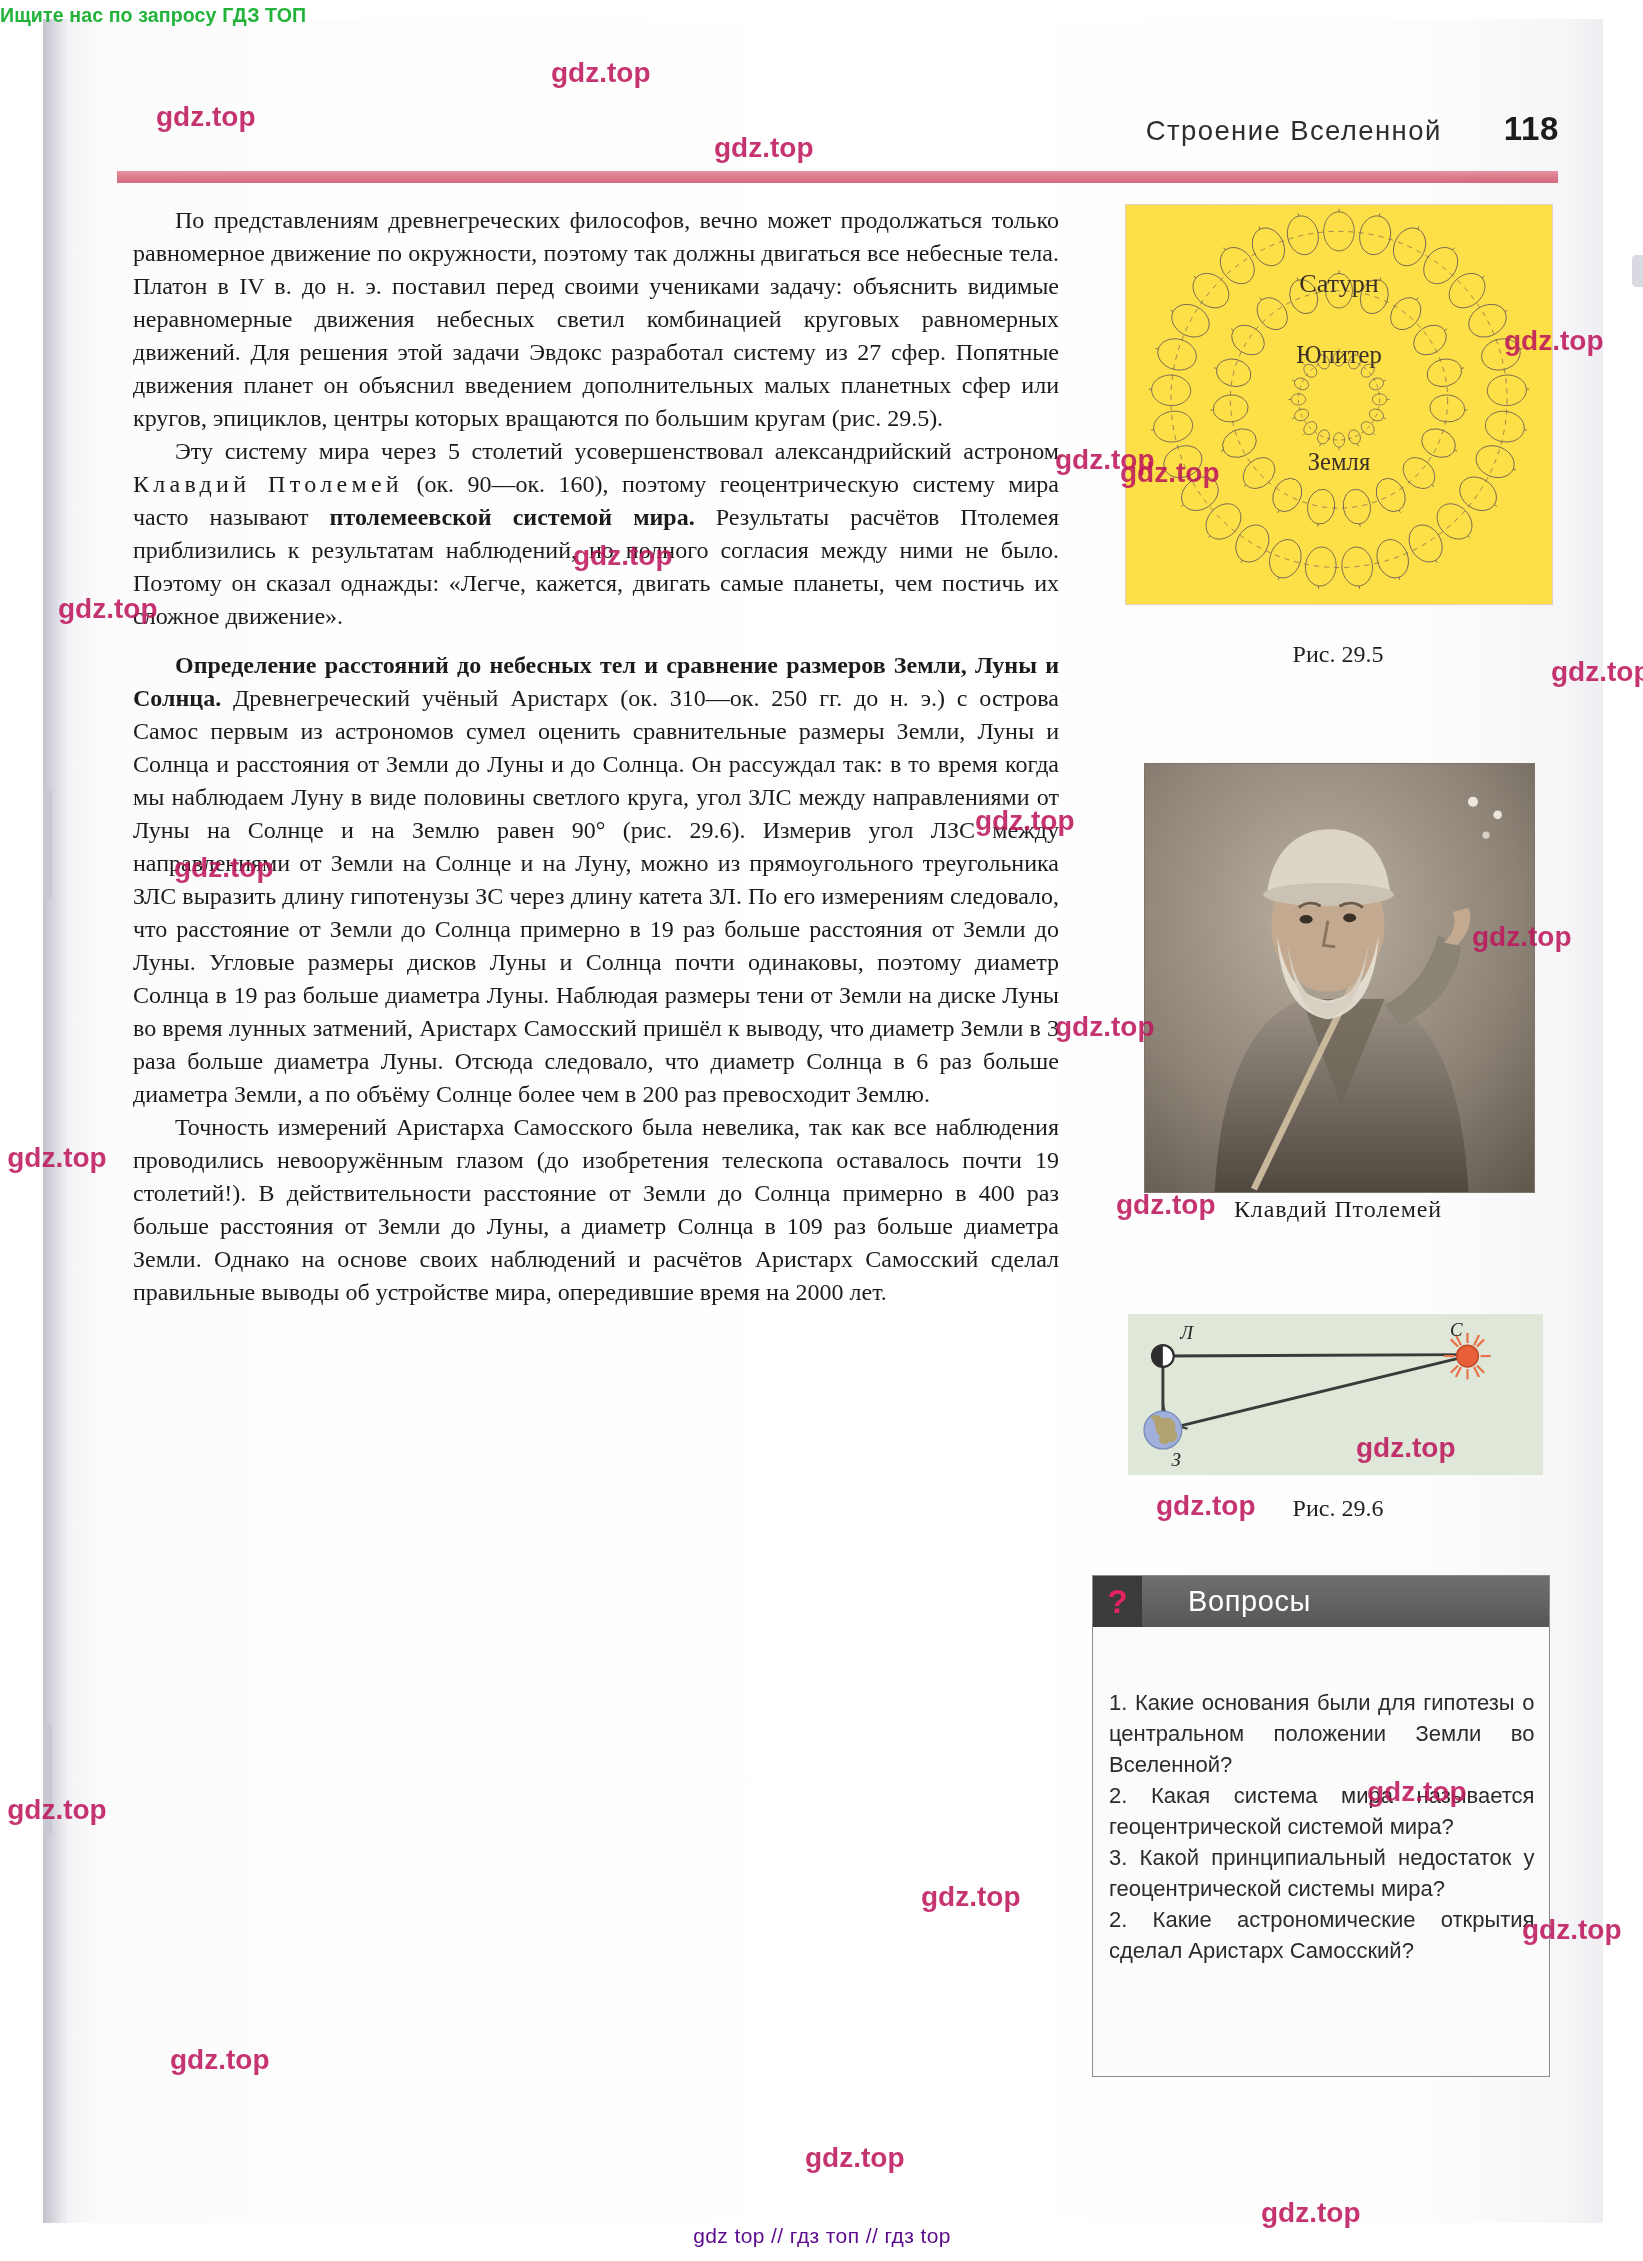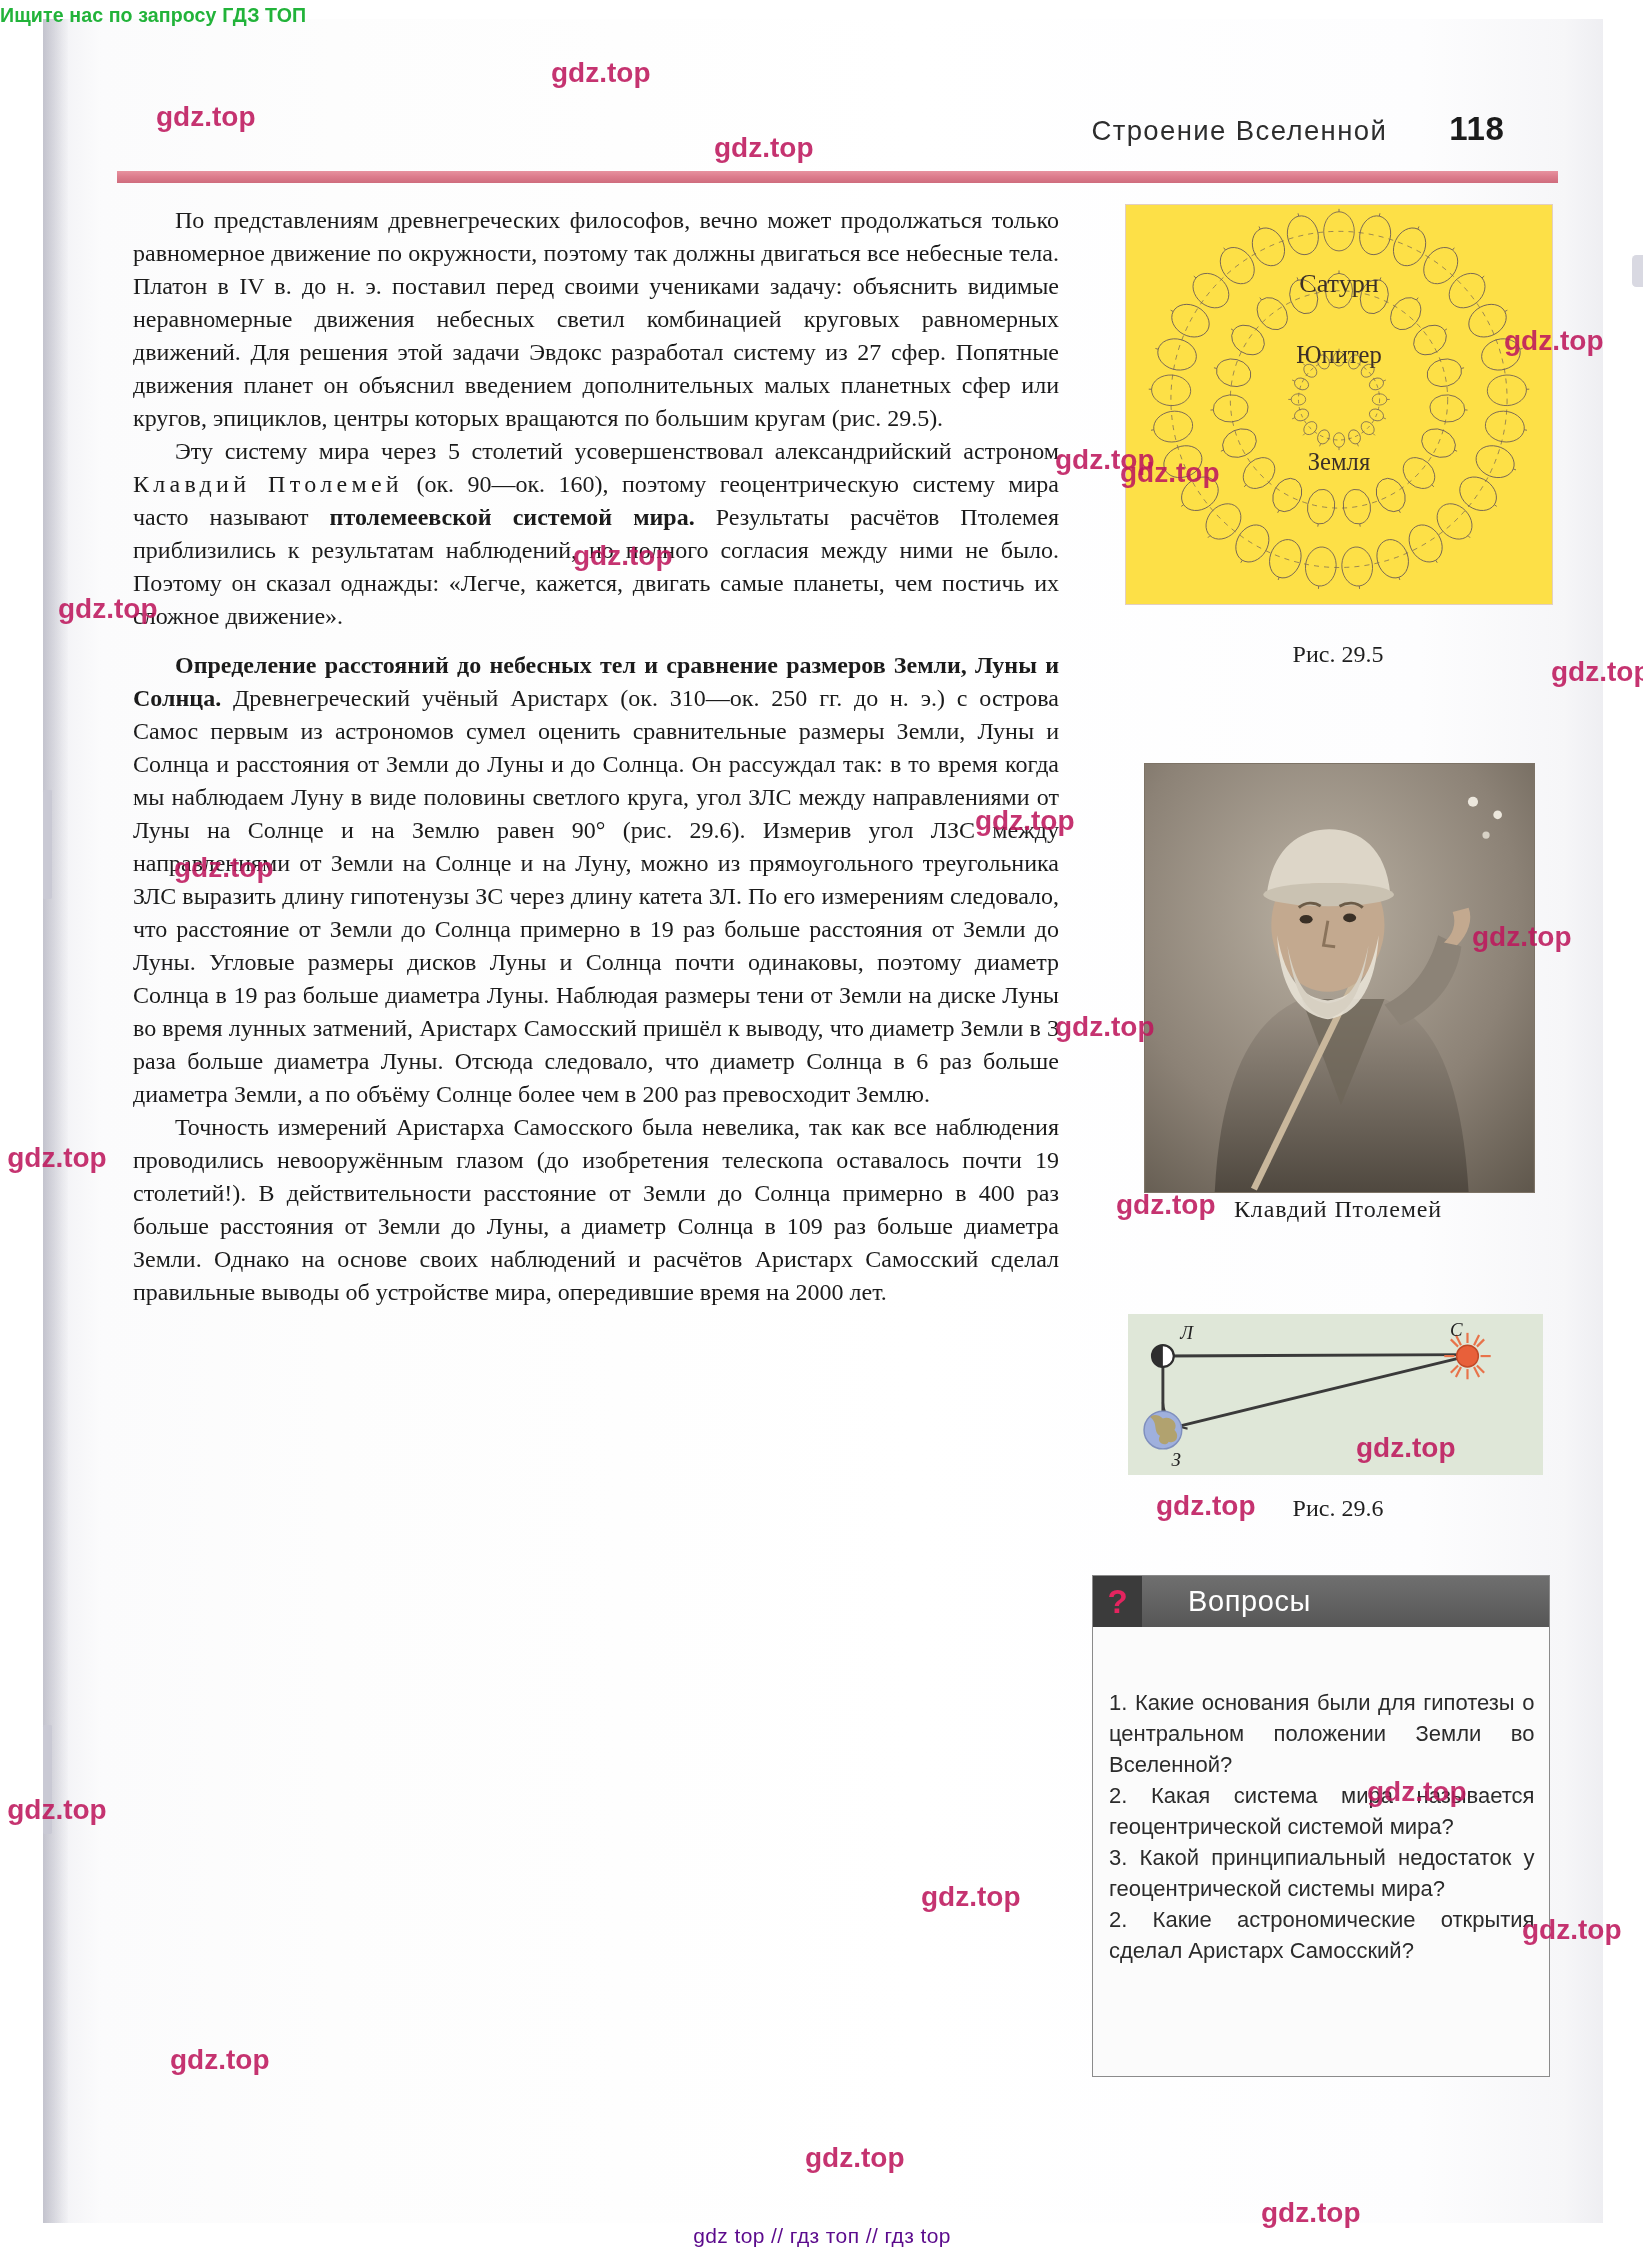--- a/index.html
+++ b/index.html
@@ -63,21 +63,21 @@
   }
 
   
   .runhead {
     position: absolute;
     left: 1037px;
     top: 110px;
     width: 522px;
     display: flex;
     align-items: baseline;
-    justify-content: center;
+    justify-content: flex-end;
     font-family: "Liberation Sans", "DejaVu Sans", sans-serif;
   }
   .runhead-title {
     font-size: 27.5px;
     color: #2d2d2d;
     letter-spacing: 1.4px;
     white-space: nowrap;
   }
   .runhead-page {
     font-size: 33px;

